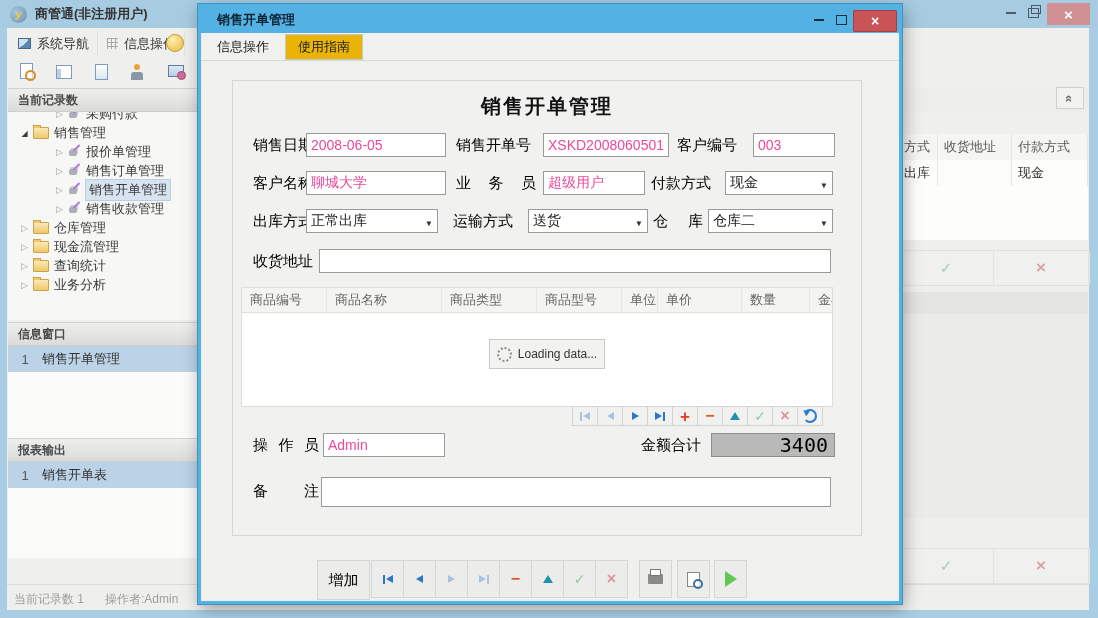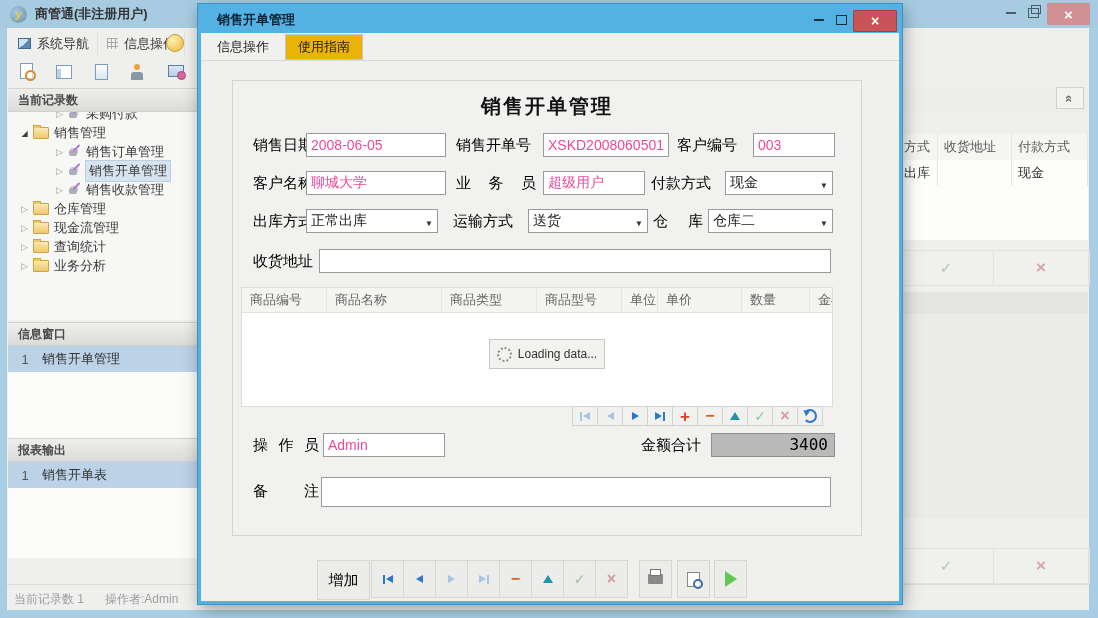--- a/index.html
+++ b/index.html
@@ -111,21 +111,21 @@
   .gchk::before{content:"✓";color:#93c8a2;font-size:14px;font-weight:bold}
   .gx::before{content:"×";color:#dc9596;font-size:16px;font-weight:bold}
   .gref{width:10px;height:10px;border:2px solid #2a77cc;border-radius:50%;border-left-color:transparent;position:relative}
   .gref::after{content:"";position:absolute;left:-5px;top:-3px;border:3px solid transparent;border-right:6px solid #2a77cc;transform:rotate(40deg)}
   .gprint{width:15px;height:10px;background:#8a8a8a;border-radius:1px;position:relative}
   .gprint::before{content:"";position:absolute;top:-5px;left:2px;width:9px;height:5px;background:#fff;border:1px solid #777}
   .gprev{width:11px;height:13px;background:#fff;border:1px solid #888;position:relative}
   .gprev::after{content:"";position:absolute;right:-4px;bottom:-3px;width:6px;height:6px;border:2px solid #3a6ea5;border-radius:50%;background:rgba(255,255,255,.7)}
   .gplay{width:0;height:0;border-top:8px solid transparent;border-bottom:8px solid transparent;border-left:12px solid #62c855}
   .totbox{background:#b9b9b9;border:1px solid #8e8e8e;height:22px;text-align:right;padding:0 6px;
-          font-family:"DejaVu Sans Mono","Liberation Mono",monospace;font-size:16px;line-height:22px;color:#000}
+          font-family:"DejaVu Sans Mono","Liberation Mono",monospace;font-size:20px;line-height:22px;color:#000}
   .addbtn{background:#ecedeb;border:1px solid #d6d7d5;font-size:15px;color:#000;display:flex;align-items:center;justify-content:center}
 </style>
 </head>
 <body>
 
 <div class="abs mw-body"></div>
 
 <div class="abs mw-tb">
   <span class="logo">
       <i>y</i>
@@ -183,20 +183,25 @@
 <div class="abs treebox">
   <div class="ti l2" style="margin-top:-8px">
     <span class="exp c"></span>
     <span class="ico tool"></span>
     <span class="tl">采购付款</span>
   </div>
   <div class="ti l1">
     <span class="exp e"></span>
     <span class="ico folder"></span>
     <span class="tl">销售管理</span>
+  </div>
+  <div class="ti l2">
+    <span class="exp c"></span>
+    <span class="ico tool"></span>
+    <span class="tl">报价单管理</span>
   </div>
   <div class="ti l2">
     <span class="exp c"></span>
     <span class="ico tool"></span>
     <span class="tl">销售订单管理</span>
   </div>
   <div class="ti l2">
     <span class="exp c"></span>
     <span class="ico tool"></span>
     <span class="tl sel">销售开单管理</span>

